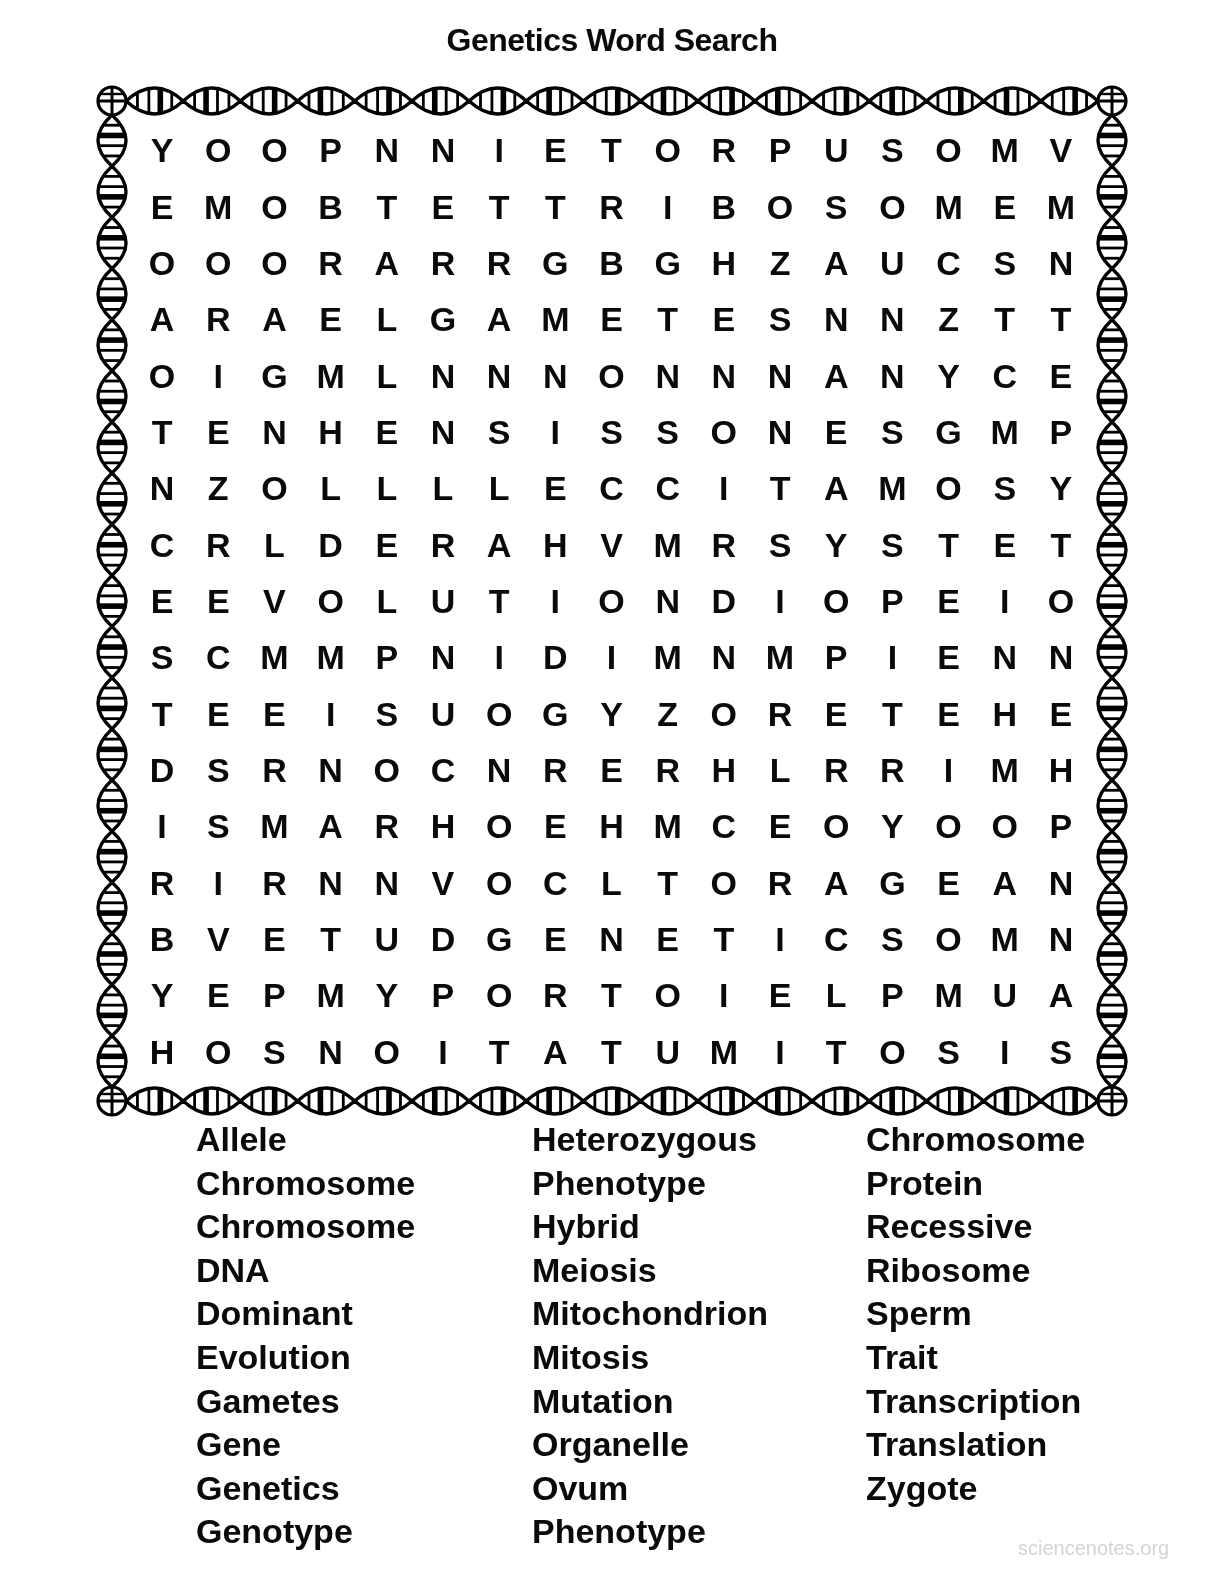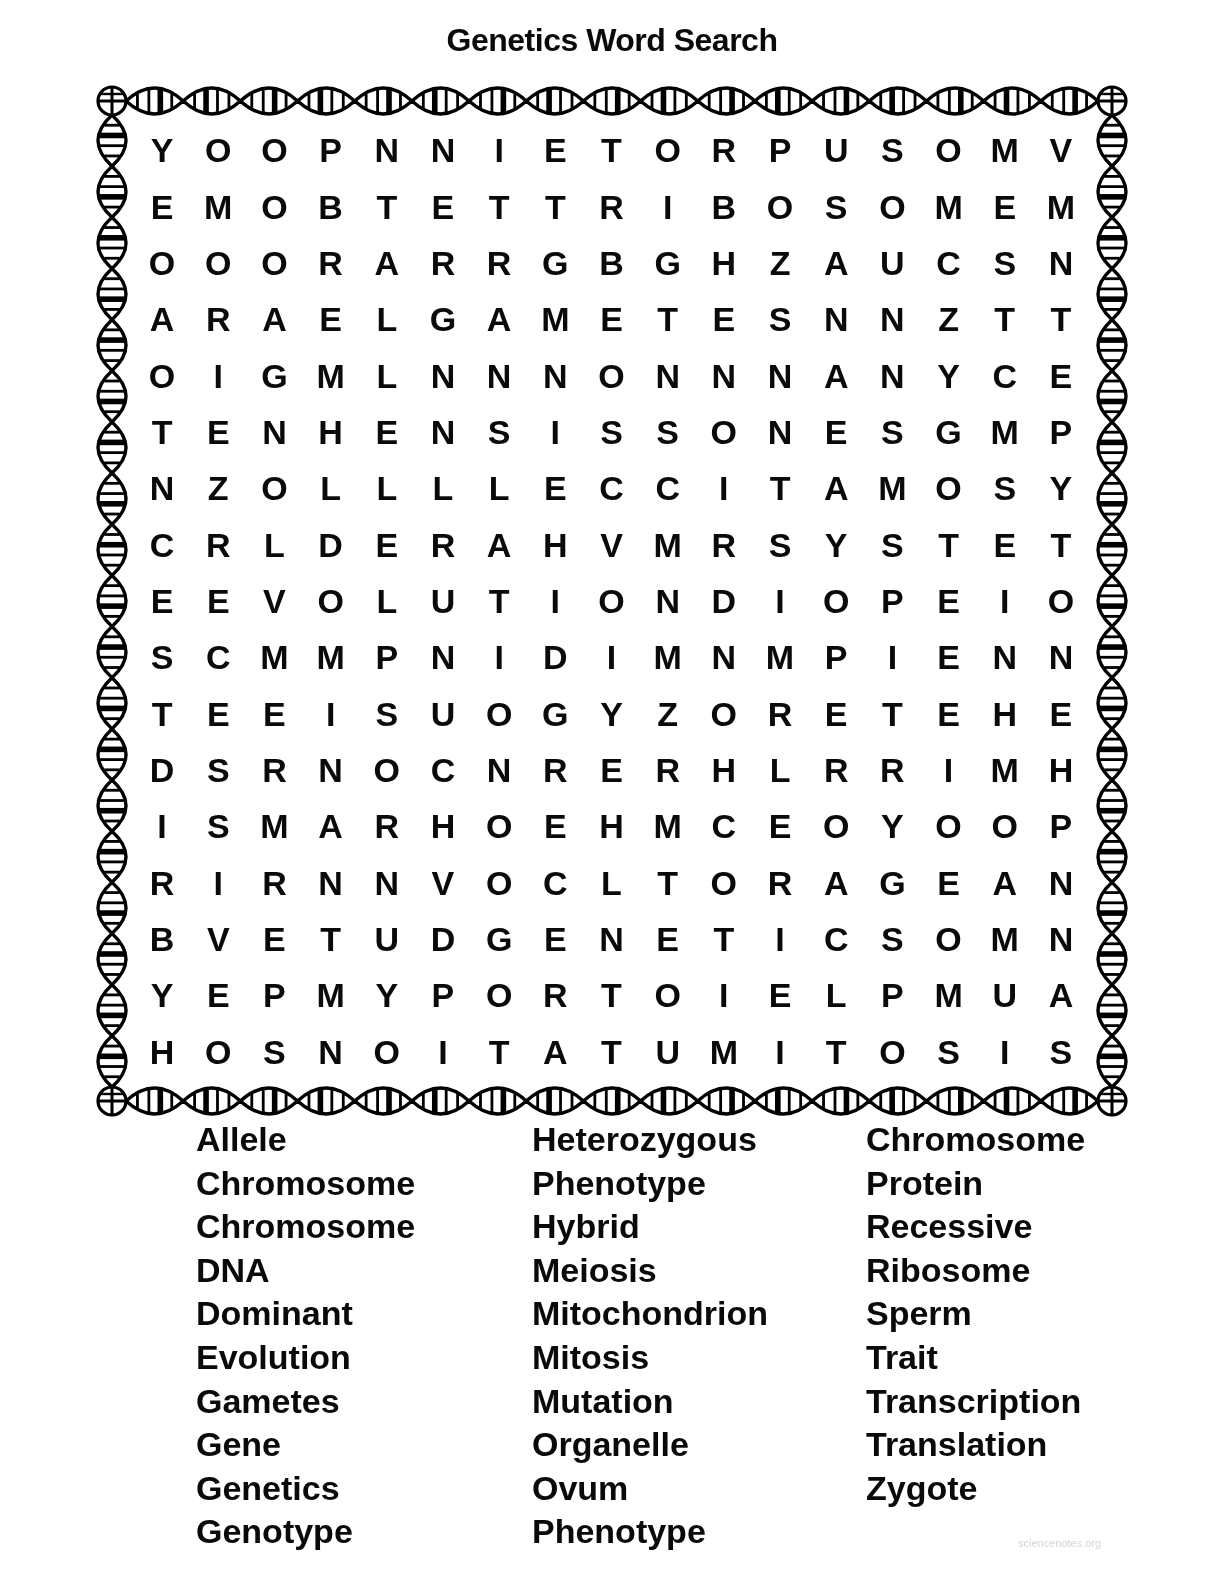--- a/index.html
+++ b/index.html
@@ -46,21 +46,21 @@
   .wcol-2{left:826px;}
   .word{
     font-size:34px;font-weight:700;
     line-height:43.6px;
     white-space:nowrap;
     color:#0a0a0a;
   }
   .watermark{
     position:absolute;
     left:1018px;top:1537px;
-    font-size:11px;
+    font-size:20px;
     color:#d4d4d4;
     font-weight:400;
   }
 </style>
 </head>
 <body>
 
 <div class="page">
 
   <div class="title">Genetics Word Search</div>

